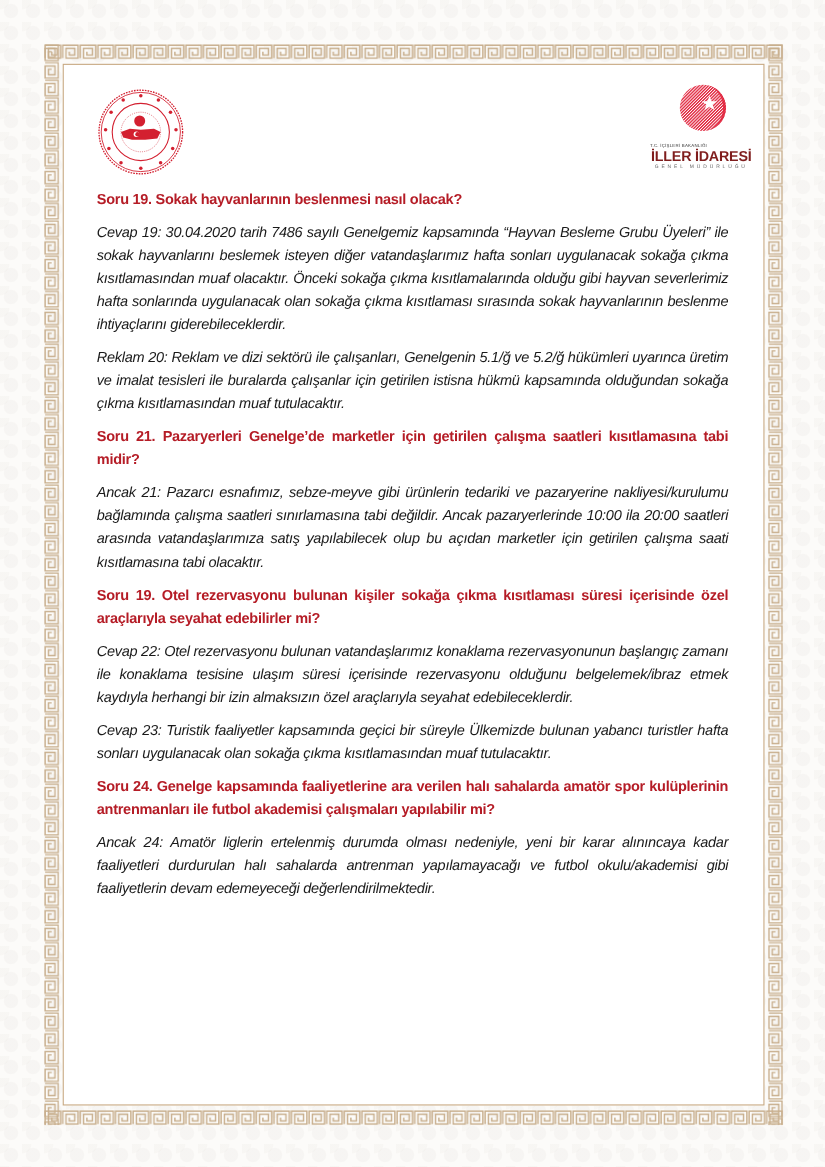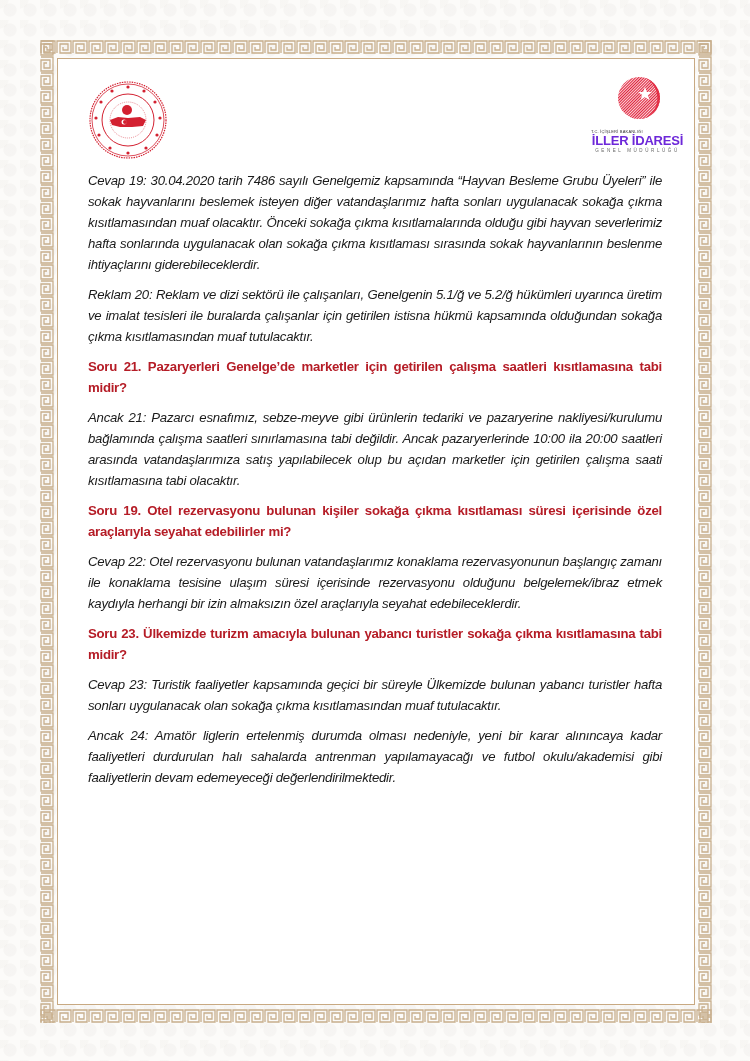--- a/index.html
+++ b/index.html
@@ -21,21 +21,21 @@
   .meander.bottom { left: 0; bottom: 0; width: 672px; height: 14px; }
   .meander.left { left: 0; top: 0; width: 14px; height: 983px; }
   .meander.right { right: 0; top: 0; width: 14px; height: 983px; }
   .frame-inner {
     position: absolute; left: 57px; top: 58px; width: 638px; height: 947px;
     box-sizing: border-box; border: 1.5px solid #c8a982; background: #ffffff;
   }
   .logo-left { position: absolute; left: 88px; top: 80px; width: 80px; height: 80px; }
   .logo-right { position: absolute; left: 585px; top: 75px; width: 105px; height: 85px; text-align: center; }
   .logo-right .org-top { font-size: 4px; color: #333; letter-spacing: 0.2px; margin-top: 4px; text-align: left; padding-left: 6px; }
-  .logo-right .org-main { font-size: 13px; font-weight: bold; color: #6d28d9; line-height: 13px; letter-spacing: -0.2px; }
+  .logo-right .org-main { font-size: 13px; font-weight: bold; color: #7f1d1d; line-height: 13px; letter-spacing: -0.2px; }
   .logo-right .org-sub { font-size: 4.5px; color: #666; letter-spacing: 2.6px; margin-top: 1px; }
   .content {
     position: absolute; left: 88px; top: 170px; width: 574px;
     font-family: "Liberation Sans", sans-serif;
     font-size: 13.2px; line-height: 21px; color: #1a1a1a;
   }
   .q {
     color: #b51c26; font-weight: bold; margin: 0 0 9px 0; text-align: justify;
     letter-spacing: -0.25px;
   }
@@ -109,27 +109,28 @@
     <circle cx="24" cy="23" r="21" fill="url(#stripes)"></circle>
     <path d="M24 2 A21 21 0 0 1 45 23 A21 21 0 0 1 24 44 A14 16 0 0 0 24 2" fill="#e0213a" opacity="0.85"></path>
     <polygon points="30,12 31.8,17 37,17 32.8,20 34.4,25 30,22 25.6,25 27.2,20 23,17 28.2,17" fill="#fff"></polygon>
   </svg>
   <div class="org-top">T.C. İÇİŞLERİ BAKANLIĞI</div>
   <div class="org-main">İLLER İDARESİ</div>
   <div class="org-sub">GENEL MÜDÜRLÜĞÜ</div>
 </div>
 
 <div class="content">
+  <p class="q">Soru 19. Sokak hayvanlarının beslenmesi nasıl olacak?</p>
   <p class="a"><span class="lbl">Cevap 19:</span><span> 30.04.2020 tarih 7486 sayılı Genelgemiz kapsamında “Hayvan Besleme Grubu Üyeleri” ile sokak hayvanlarını beslemek isteyen diğer vatandaşlarımız hafta sonları uygulanacak sokağa çıkma kısıtlamasından muaf olacaktır. Önceki sokağa çıkma kısıtlamalarında olduğu gibi hayvan severlerimiz hafta sonlarında uygulanacak olan sokağa çıkma kısıtlaması sırasında sokak hayvanlarının beslenme ihtiyaçlarını giderebileceklerdir.</span></p>
 
   <p class="a"><span class="lbl">Reklam 20:</span><span> Reklam ve dizi sektörü ile çalışanları, Genelgenin 5.1/ğ ve 5.2/ğ hükümleri uyarınca üretim ve imalat tesisleri ile buralarda çalışanlar için getirilen istisna hükmü kapsamında olduğundan sokağa çıkma kısıtlamasından muaf tutulacaktır.</span></p>
 
   <p class="q">Soru 21. Pazaryerleri Genelge’de marketler için getirilen çalışma saatleri kısıtlamasına tabi midir?</p>
   <p class="a"><span class="lbl">Ancak 21:</span><span> Pazarcı esnafımız, sebze-meyve gibi ürünlerin tedariki ve pazaryerine nakliyesi/kurulumu bağlamında çalışma saatleri sınırlamasına tabi değildir. Ancak pazaryerlerinde 10:00 ila 20:00 saatleri arasında vatandaşlarımıza satış yapılabilecek olup bu açıdan marketler için getirilen çalışma saati kısıtlamasına tabi olacaktır.</span></p>
 
   <p class="q">Soru 19. Otel rezervasyonu bulunan kişiler sokağa çıkma kısıtlaması süresi içerisinde özel araçlarıyla seyahat edebilirler mi?</p>
   <p class="a"><span class="lbl">Cevap 22:</span><span> Otel rezervasyonu bulunan vatandaşlarımız konaklama rezervasyonunun başlangıç zamanı ile konaklama tesisine ulaşım süresi içerisinde rezervasyonu olduğunu belgelemek/ibraz etmek kaydıyla herhangi bir izin almaksızın özel araçlarıyla seyahat edebileceklerdir.</span></p>
 
-  <p class="q">Soru 23. Ülkemizde turizm amacıyla bulunan yabancı turistler sokağa çıkma kısıtlamasına tabi midir?</p>
   <p class="a"><span class="lbl">Cevap 23:</span><span> Turistik faaliyetler kapsamında geçici bir süreyle Ülkemizde bulunan yabancı turistler hafta sonları uygulanacak olan sokağa çıkma kısıtlamasından muaf tutulacaktır.</span></p>
 
+  <p class="q">Soru 24. Genelge kapsamında faaliyetlerine ara verilen halı sahalarda amatör spor kulüplerinin antrenmanları ile futbol akademisi çalışmaları yapılabilir mi?</p>
   <p class="a"><span class="lbl">Ancak 24:</span><span> Amatör liglerin ertelenmiş durumda olması nedeniyle, yeni bir karar alınıncaya kadar faaliyetleri durdurulan halı sahalarda antrenman yapılamayacağı ve futbol okulu/akademisi gibi faaliyetlerin devam edemeyeceği değerlendirilmektedir.</span></p>
 </div>
 
 </body></html>

